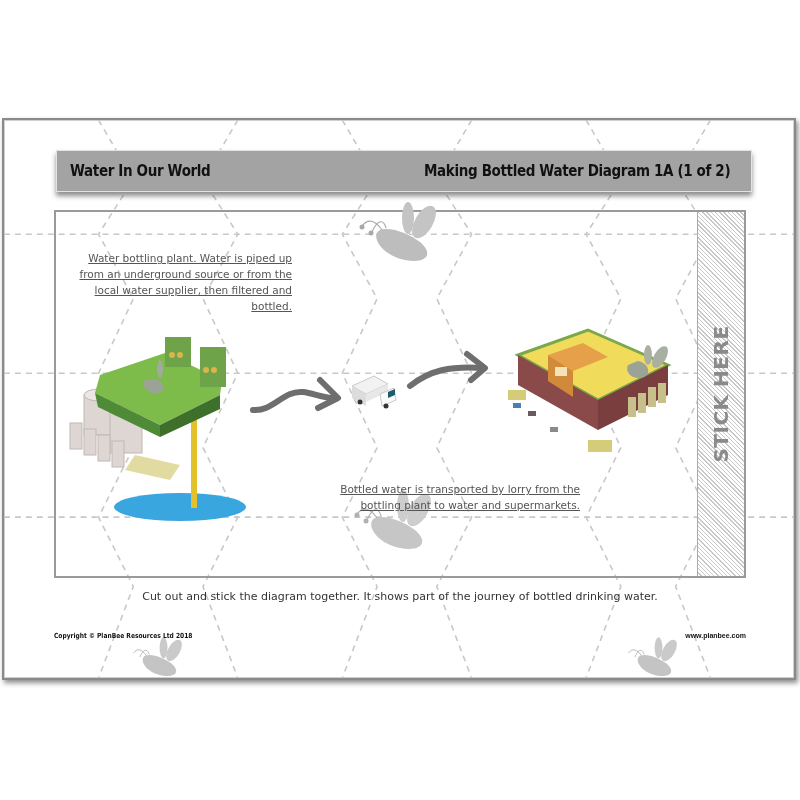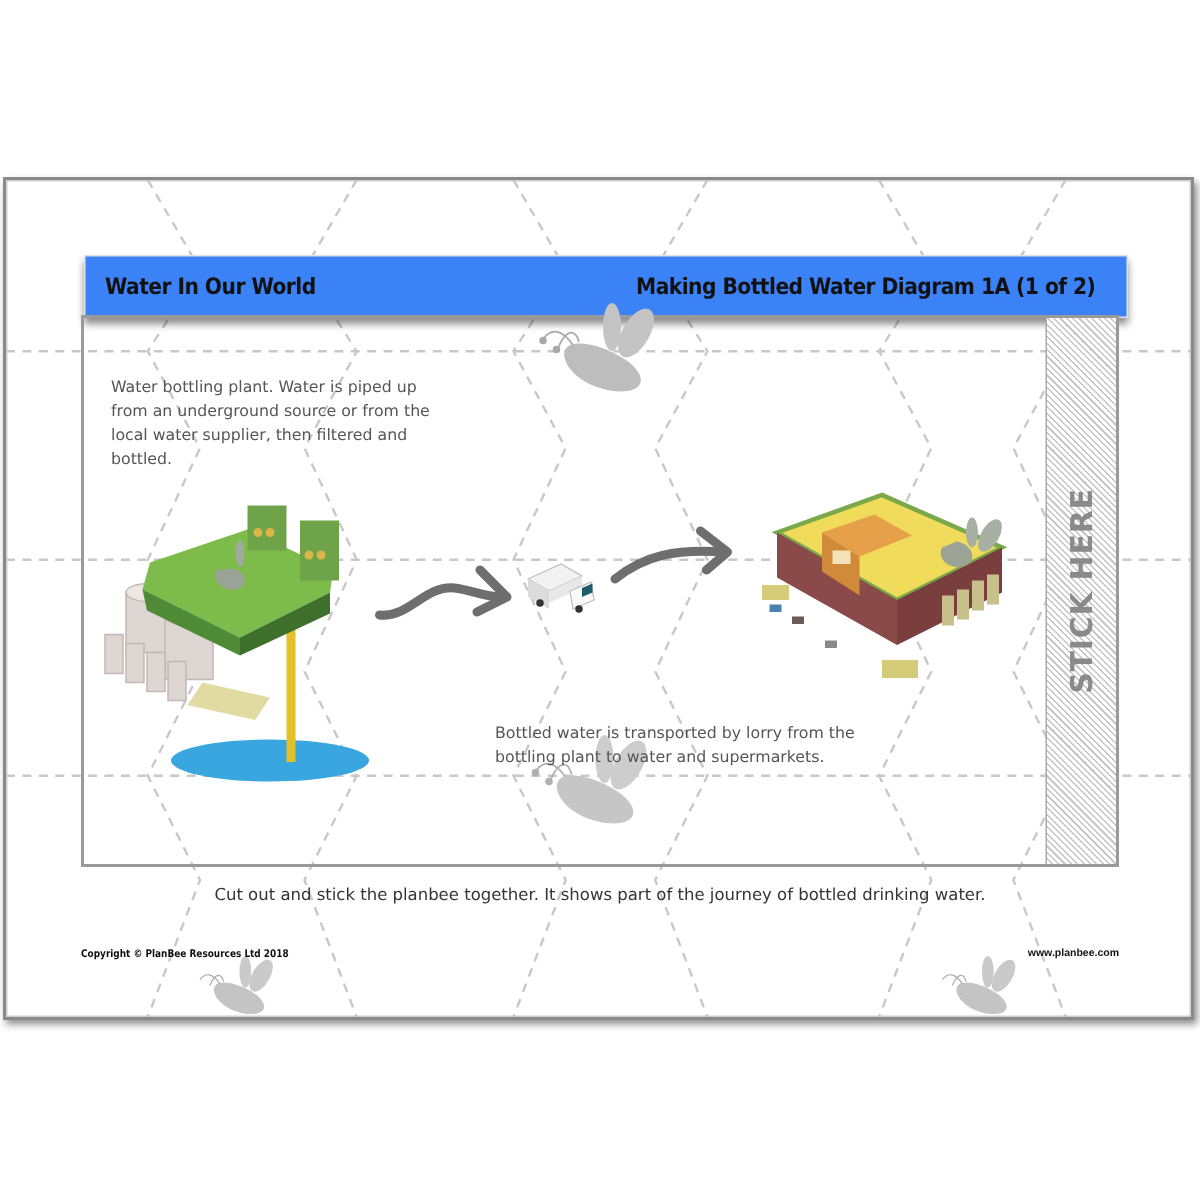--- a/index.html
+++ b/index.html
@@ -1,27 +1,27 @@
 <!DOCTYPE html>
 <html><head>
 <meta charset="utf-8">
 <style>
   html, body { margin:0; padding:0; }
   body { width:800px; height:800px; background:#ffffff; position:relative; overflow:hidden; font-family:"DejaVu Sans", sans-serif; }
   .sheet { position:absolute; left:2px; top:118px; width:794px; height:562px; background:#fff; border:2px solid #8a8a8a; box-shadow: inset 0 0 0 1px #cfcfcf, 2px 3px 5px rgba(0,0,0,0.45); box-sizing:border-box; }
   .honey { position:absolute; left:0; top:0; width:100%; height:100%; }
-  .title-bar { position:absolute; left:56px; top:150px; width:696px; height:42px; background:#3b82f6; box-shadow: 0 4px 5px rgba(0,0,0,0.45), inset 0 0 0 1px #e2e2e2; margin-top: 20px; }
+  .title-bar { position:absolute; left:56px; top:150px; width:696px; height:42px; background:#a3a3a3; box-shadow: 0 4px 5px rgba(0,0,0,0.45), inset 0 0 0 1px #e2e2e2; }
   .title-left, .title-right { position:absolute; top:12px; font-family:"DejaVu Sans", sans-serif; font-weight:bold; font-size:15px; color:#111; letter-spacing:-0.4px; transform:scaleX(0.9); }
   .title-left { left:14px; transform-origin:left center; }
   .title-right { right:22px; transform-origin:right center; }
   .diagram { position:absolute; left:54px; top:210px; width:692px; height:368px; border:2px solid #9a9a9a; box-sizing:border-box; background:transparent; }
   .stick { position:absolute; right:0; top:0; width:46px; height:100%; border-left:1px solid #aaa;
     background: repeating-linear-gradient(45deg, #ffffff 0px, #ffffff 2px, #c8c8c8 2px, #c8c8c8 3px); }
   .stick-label { position:absolute; left:50%; top:50%; transform:translate(-50%,-50%) rotate(-90deg); font-family:"DejaVu Sans", sans-serif; font-weight:bold; font-size:20px; color:#8a8a8a; white-space:nowrap; letter-spacing:0.5px; }
-  .caption { position:absolute; text-align:left; font-family:"DejaVu Sans", sans-serif; font-size:10.5px; line-height:16px; color:#555; }
+  .caption { position:absolute; text-align:right; font-family:"DejaVu Sans", sans-serif; font-size:10.5px; line-height:16px; color:#555;text-decoration:underline; }
   .cap1 { left:74px; top:250px; width:218px; }
   .cap2 { left:330px; top:481px; width:250px; }
   .instructions { position:absolute; left:60px; top:589px; width:680px; text-align:center; font-family:"DejaVu Sans", sans-serif; font-size:11px; line-height:15px; color:#333; }
   .copyright { position:absolute; left:54px; top:632px; font-family:"DejaVu Sans", sans-serif; font-weight:bold; font-size:7px; color:#111; transform:scaleX(0.85); transform-origin:left center; }
   .website { position:absolute; right:54px; top:632px; font-family:Liberation Sans, sans-serif; font-weight:bold; font-size:7px; color:#111; }
   .abs { position:absolute; }
 </style>
 </head>
 <body>
 
@@ -159,17 +159,17 @@
       <rect x="25" y="78" width="8" height="5" fill="#4a7fb0"></rect>
       <rect x="40" y="86" width="8" height="5" fill="#6a5a5a"></rect>
       <rect x="62" y="102" width="8" height="5" fill="#8a8a8a"></rect>
     </g>
   <path d="M140 40 C136 48 146 56 156 52 C164 48 160 38 150 36Z" fill="#9aa396"></path>
   <ellipse cx="160" cy="30" rx="4" ry="10" fill="#a8b0a4"></ellipse>
   <ellipse cx="172" cy="32" rx="6" ry="12" transform="rotate(30 172 32)" fill="#a8b0a4"></ellipse>
 </svg>
 
 <div class="instructions">
-  <div>Cut out and stick the planbee together. It shows part of the journey of bottled drinking water.</div>
+  <div>Cut out and stick the diagram together. It shows part of the journey of bottled drinking water.</div>
 </div>
 
 <div class="copyright">Copyright © PlanBee Resources Ltd 2018</div>
 <div class="website">www.planbee.com</div>
 
 </body></html>

